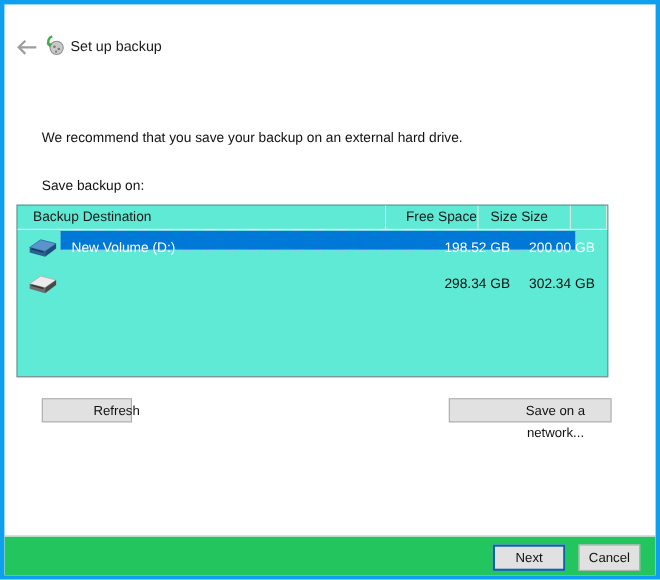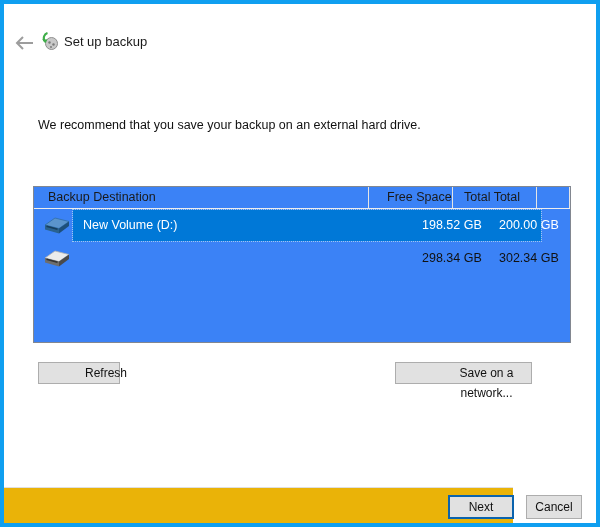--- a/index.html
+++ b/index.html
@@ -21,57 +21,57 @@
   .wiz-icon { position:absolute; left:36px; top:4px; width:19px; height:19px; }
   .wiz-title { position:absolute; left:60px; top:6px; font-size:13px; color:#1a1a1a; }
 
   
   .heading { position:absolute; left:34px; top:79px; font-size:17.5px; font-weight:400; color:#2f5d94; }
   .subtext { position:absolute; left:34px; top:114px; font-size:12.5px; color:#111; }
   .list-label { position:absolute; left:34px; top:158px; font-size:12.5px; color:#111; }
 
   
   .listview {
-    position:absolute; left:29px; top:182px; width:538px; height:157px;
-    border:1px solid #828790; background:#3b82f6;
+    position:absolute; left:11px; top:182px; width:538px; height:157px;
+    border:1px solid #828790; background:#5eead4;
   }
   .lv-header { display:flex; height:22px; border-bottom:1px solid #ededed; }
   .lv-h { font-size:12.5px; color:#1a1a1a; line-height:21px; border-right:1px solid #e5e5e5; overflow:hidden; white-space:nowrap; }
   .lv-h.c1 { width:335px; padding-left:14px; }
   .lv-h.c2 { width:84px;  padding-left:18px; }
   .lv-h.c3 { width:84px;  padding-left:11px; }
   .lv-h.c4 { flex:1; }
 
   .lv-row { position:relative; height:33px; }
   .drive-icon { position:absolute; left:8px; top:5px; width:30px; height:23px; }
   .row-sel {
-    position:absolute; left:39px; top:1px; width:468px; height:31px;
+    position:absolute; left:39px; top:1px; width:468px; height:17px;
     display:block;
   }
   .row-sel.selected { background:#0078d7; outline:1px dotted #9cc9ee; }
   .cell-name  { position:absolute; left:10px;  top:8px; font-size:12.5px; color:#111; white-space:nowrap; }
   .cell-free  { position:absolute; left:349px; top:8px; font-size:12.5px; color:#111; white-space:nowrap; }
   .cell-total { position:absolute; left:426px; top:8px; font-size:12.5px; color:#111; white-space:nowrap; }
   .row-sel.selected .cell-name,
   .row-sel.selected .cell-free,
   .row-sel.selected .cell-total { color:#fff; }
 
   
   .btn {
     position:absolute; height:22px; background:#e1e1e1; border:1px solid #adadad;
     font-family:"Liberation Sans","DejaVu Sans",sans-serif; font-size:12px; color:#111;
     text-align:center; line-height:20px; cursor:default;padding-left:46px;
   }
   .btn-refresh { left:34px;  top:358px; width:82px;  }
-  .btn-network { left:391px; top:358px; width:137px; }
+  .btn-network { left:404px; top:358px; width:148px; }
 
   
   .footer {
-    position:absolute; left:0; top:483px; width:509px; height:36px;
-    background:#eab308; border-top:1px solid #dfdfdf;
+    position:absolute; left:0; top:483px; width:592px; height:36px;
+    background:#22c55e; border-top:1px solid #dfdfdf;
   }
   .btn-next {
     position:absolute; left:444px; top:7px; width:66px; height:24px;
     background:#e1e1e1; border:2px solid #0b63ad;
     font-size:12px; color:#111; text-align:center; line-height:20px;
   }
   .btn-cancel {
     position:absolute; left:522px; top:7px; width:56px; height:24px;
     background:#e1e1e1; border:1px solid #adadad;
     font-size:12px; color:#111; text-align:center; line-height:22px;
@@ -97,26 +97,27 @@
           <circle cx="13.5" cy="12.5" r="1.2" fill="#7a7a7a"></circle>
           <circle cx="11" cy="15" r="1" fill="#7a7a7a"></circle>
           <path d="M7.5 1 C4 2 3 6 4.5 9" stroke="#3fae49" stroke-width="2.2" fill="none"></path>
           <path d="M2.2 7.2 L5.2 11.2 L7.6 7.6 Z" fill="#3fae49"></path>
         </svg>
       </span>
       <span class="wiz-title">Set up backup</span>
     </div>
 
     <div class="subtext">We recommend that you save your backup on an external hard drive.</div>
+    <div class="list-label">Save backup on:</div>
 
     <div class="listview">
       <div class="lv-header">
         <div class="lv-h c1">Backup Destination</div>
         <div class="lv-h c2">Free Space</div>
-        <div class="lv-h c3">Total Total</div>
+        <div class="lv-h c3">Size Size</div>
         <div class="lv-h c4"></div>
       </div>
 
       <div class="lv-row">
         <span class="drive-icon">
           <svg width="30" height="23" viewBox="0 0 30 23">
             <path d="M3 11 L13 4 L27 7.5 L17 14.5 Z" fill="#5b94cc" stroke="#2f6da8" stroke-width="0.8"></path>
             <path d="M3 11 L17 14.5 L17 19.5 L3 15.5 Z" fill="#2a628f"></path>
             <path d="M17 14.5 L27 7.5 L27 12 L17 19.5 Z" fill="#1d4f7a"></path>
             <path d="M4.5 12.2 L15.5 15.2" stroke="#163e5e" stroke-width="1.4"></path>

